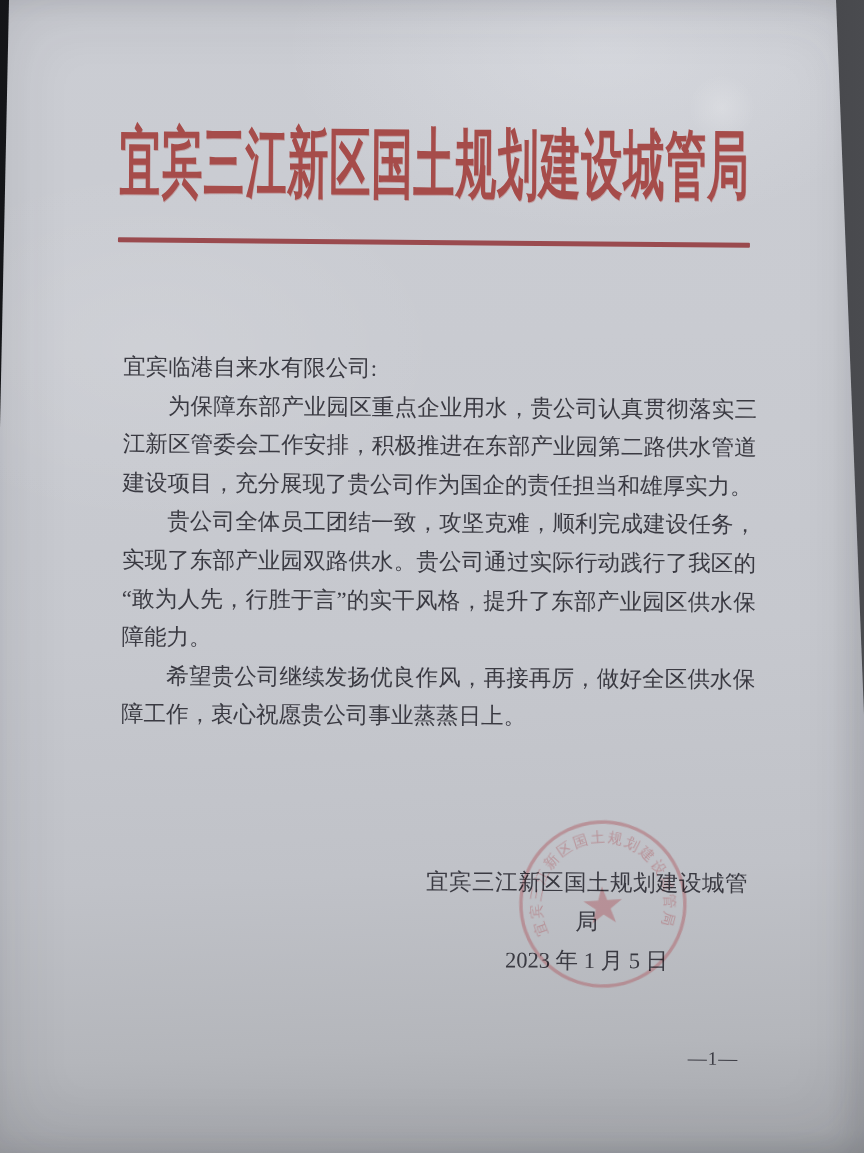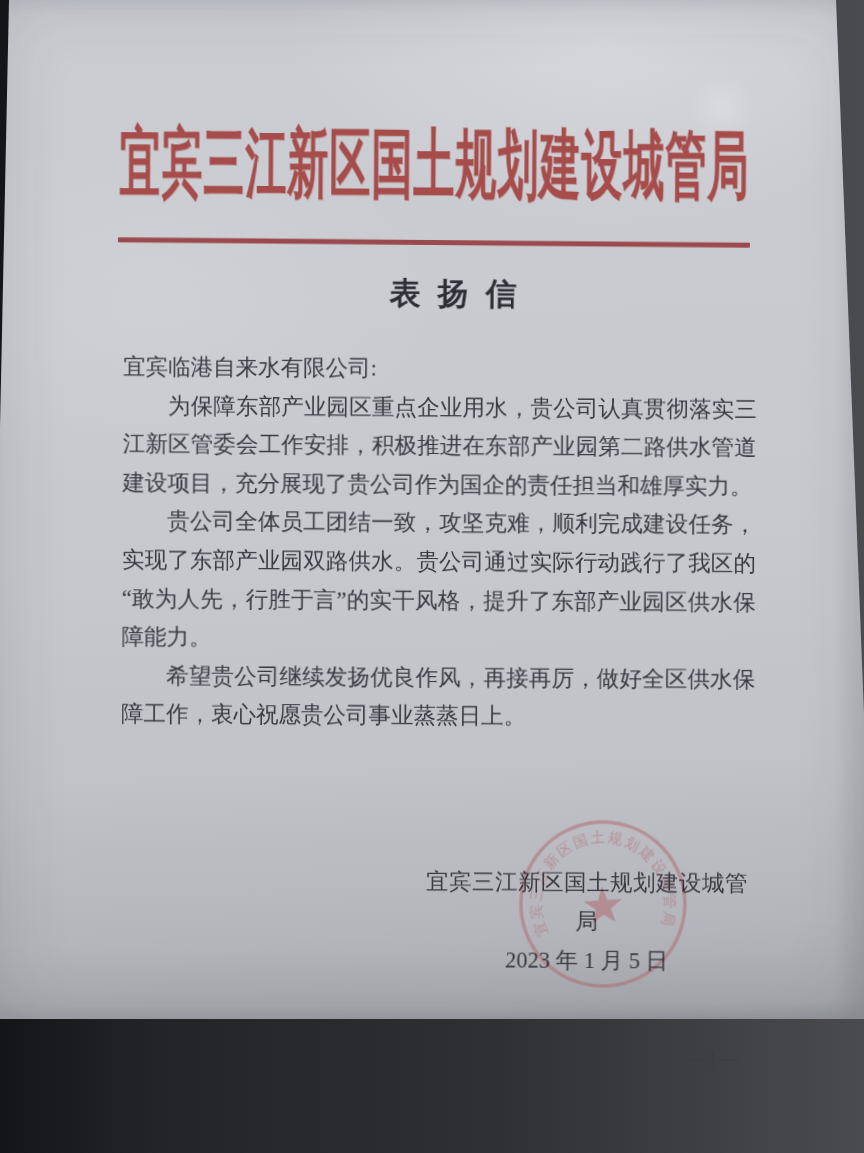--- a/index.html
+++ b/index.html
@@ -1,21 +1,21 @@
 <!DOCTYPE html>
 <html lang="zh"><head>
 <meta charset="utf-8">
 <style>
   html,body{margin:0;padding:0;}
   body{
     width:864px;height:1153px;overflow:hidden;
     background:linear-gradient(90deg,#141518 0%,#232428 18%,#2e2f33 55%,#4a4b4f 100%);
     font-family:"Liberation Serif","DejaVu Serif",serif;
   }
-  .stage{position:relative;width:864px;height:1019px;}
+  .stage{position:relative;width:864px;height:1153px;}
   
   .paper{
     position:absolute;inset:0;
     clip-path:polygon(9px 0px,836px 0px,864px 715px,864px 1153px,0px 1153px,0px 428px);
     background:
       radial-gradient(circle 48px at 722px 108px, rgba(255,255,255,0.20), rgba(255,255,255,0) 70%),
       radial-gradient(ellipse 520px 300px at 70% 4%, rgba(238,240,245,0.30), rgba(238,240,245,0) 62%),
       radial-gradient(ellipse 420px 260px at 18% 30%, rgba(255,255,255,0.10), rgba(255,255,255,0) 70%),
       linear-gradient(178deg,#cbcdd3 0%,#c9cbd1 30%,#c6c8ce 55%,#c0c2c8 75%,#b4b6bb 90%,#a7a9ae 98%,#9da0a4 100%);
   }
@@ -71,21 +71,20 @@
 <body>
 
 <div class="stage">
   <div class="paper">
     <div class="content">
 
       <h1 class="letterhead">宜宾三江新区国土规划建设城管局</h1>
 
       <div class="red-rule"></div>
 
-      <h2 class="letter-title">表扬信</h2>
 
       <div class="body-text">
         <p class="salutation">宜宾临港自来水有限公司:</p>
         <p class="para">为保障东部产业园区重点企业用水，贵公司认真贯彻落实三江新区管委会工作安排，积极推进在东部产业园第二路供水管道建设项目，充分展现了贵公司作为国企的责任担当和雄厚实力。</p>
         <p class="para">贵公司全体员工团结一致，攻坚克难，顺利完成建设任务，实现了东部产业园双路供水。贵公司通过实际行动践行了我区的“敢为人先，行胜于言”的实干风格，提升了东部产业园区供水保障能力。</p>
         <p class="para">希望贵公司继续发扬优良作风，再接再厉，做好全区供水保障工作，衷心祝愿贵公司事业蒸蒸日上。</p>
       </div>
 
       <div class="signature-block">
         <p class="org">宜宾三江新区国土规划建设城管局</p>

